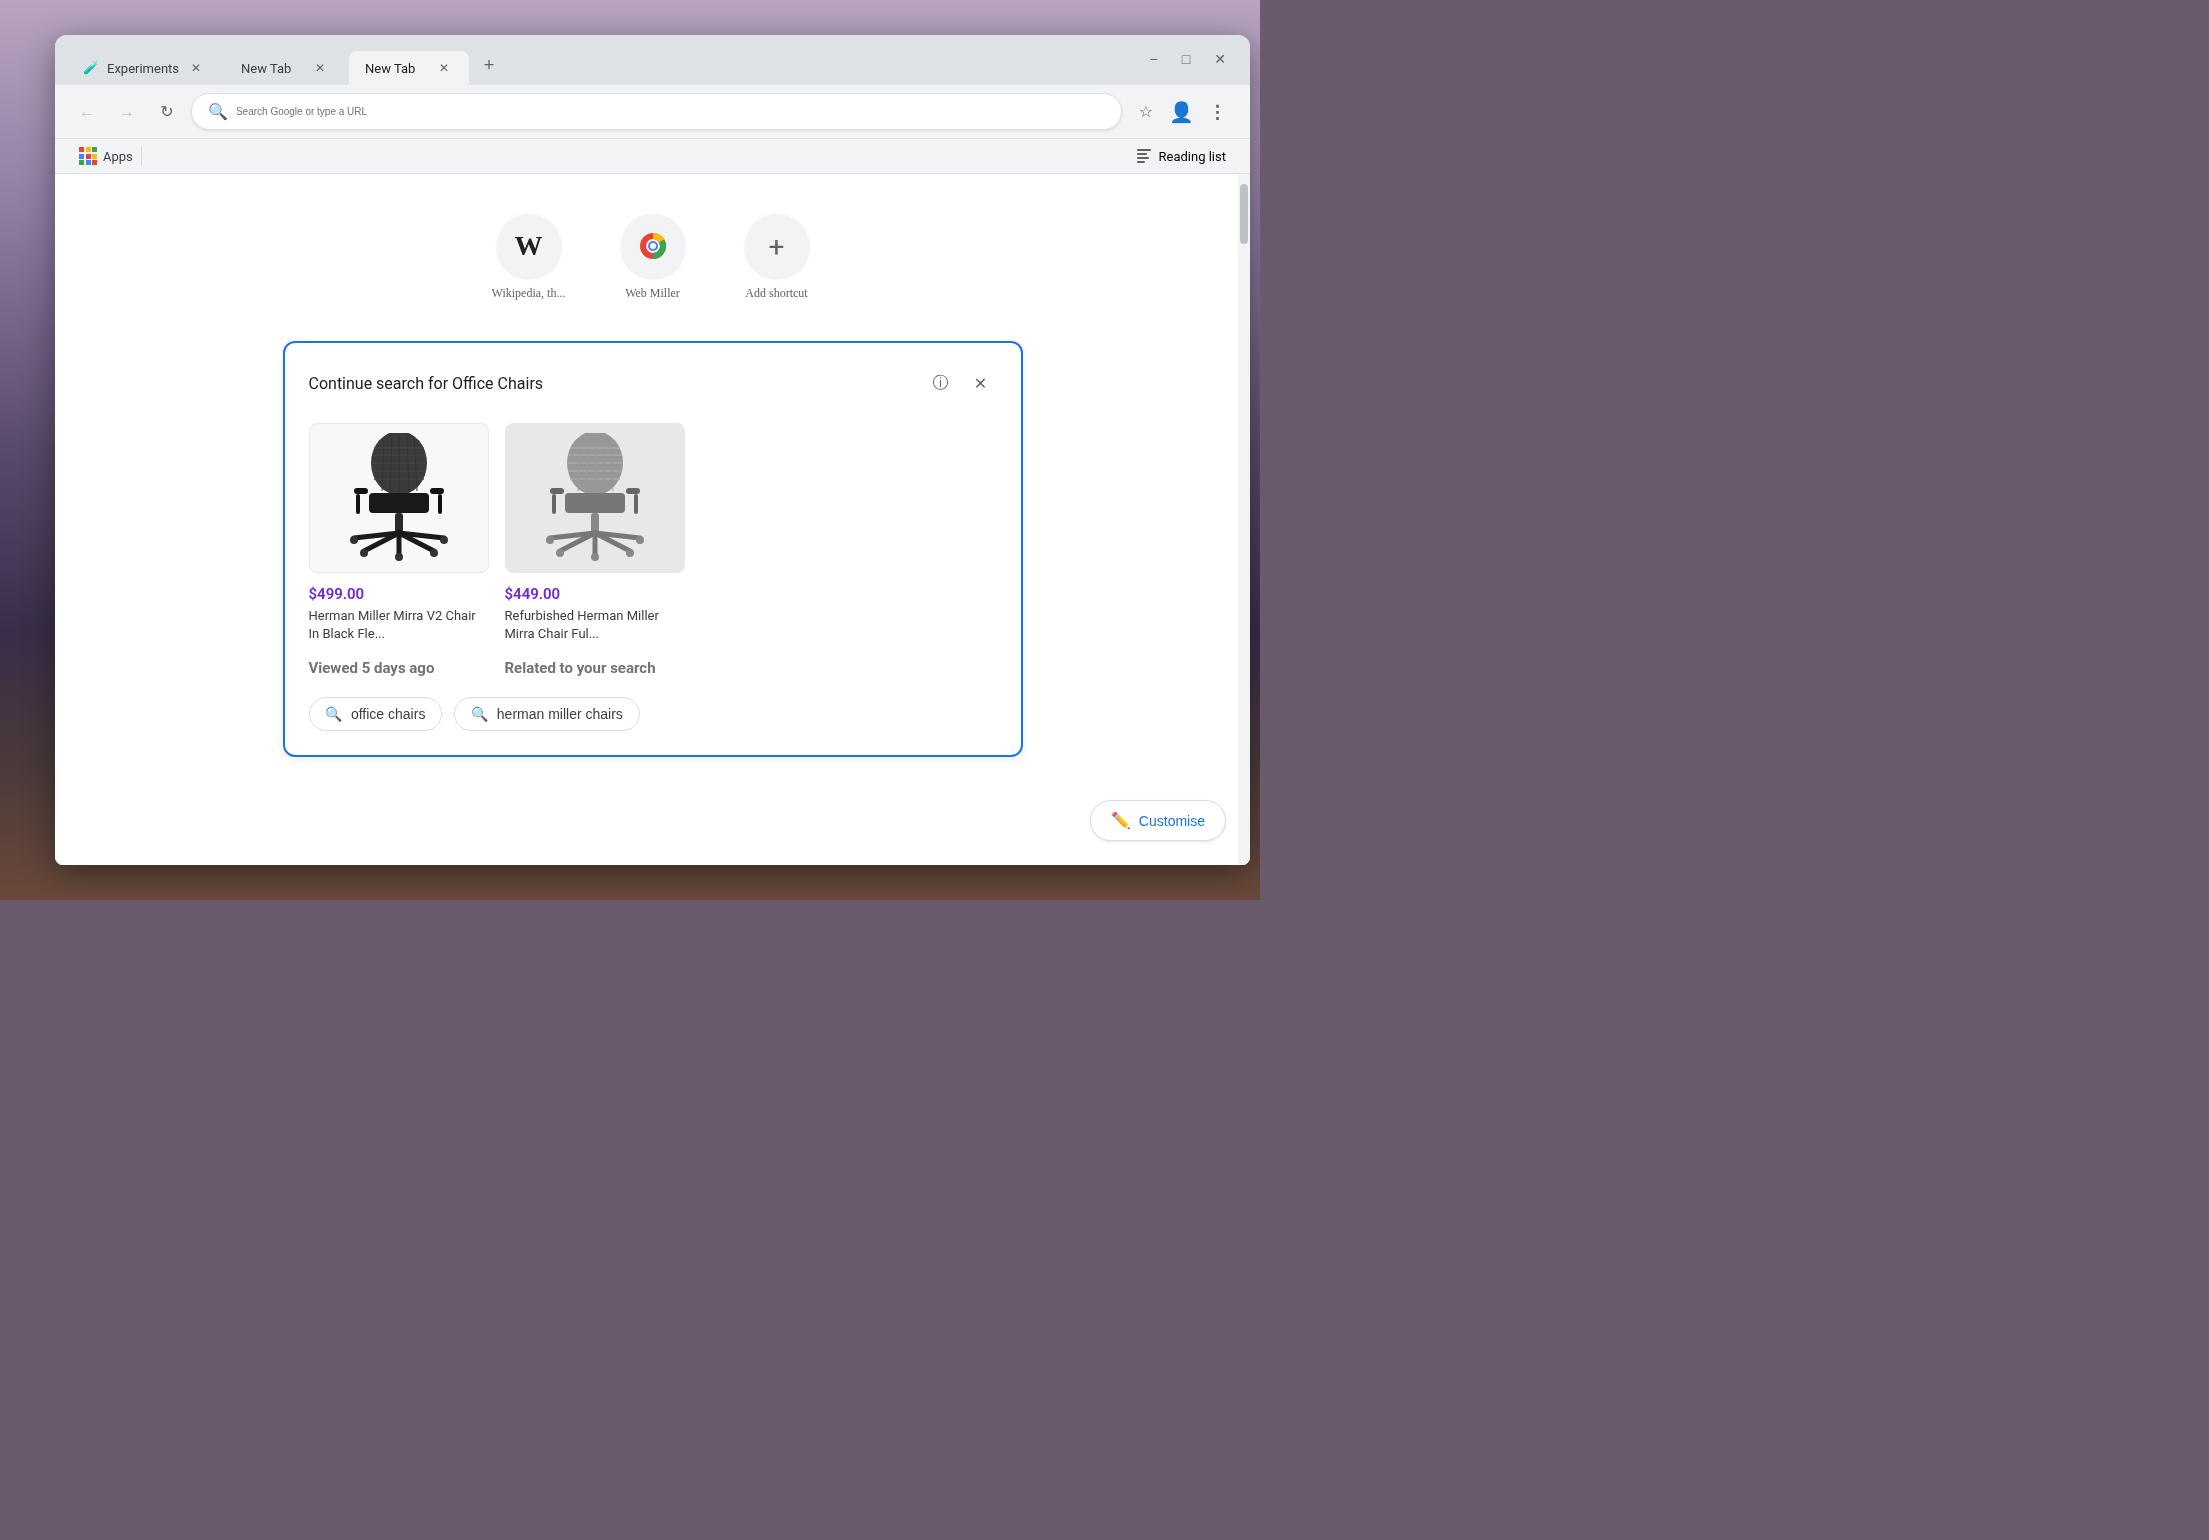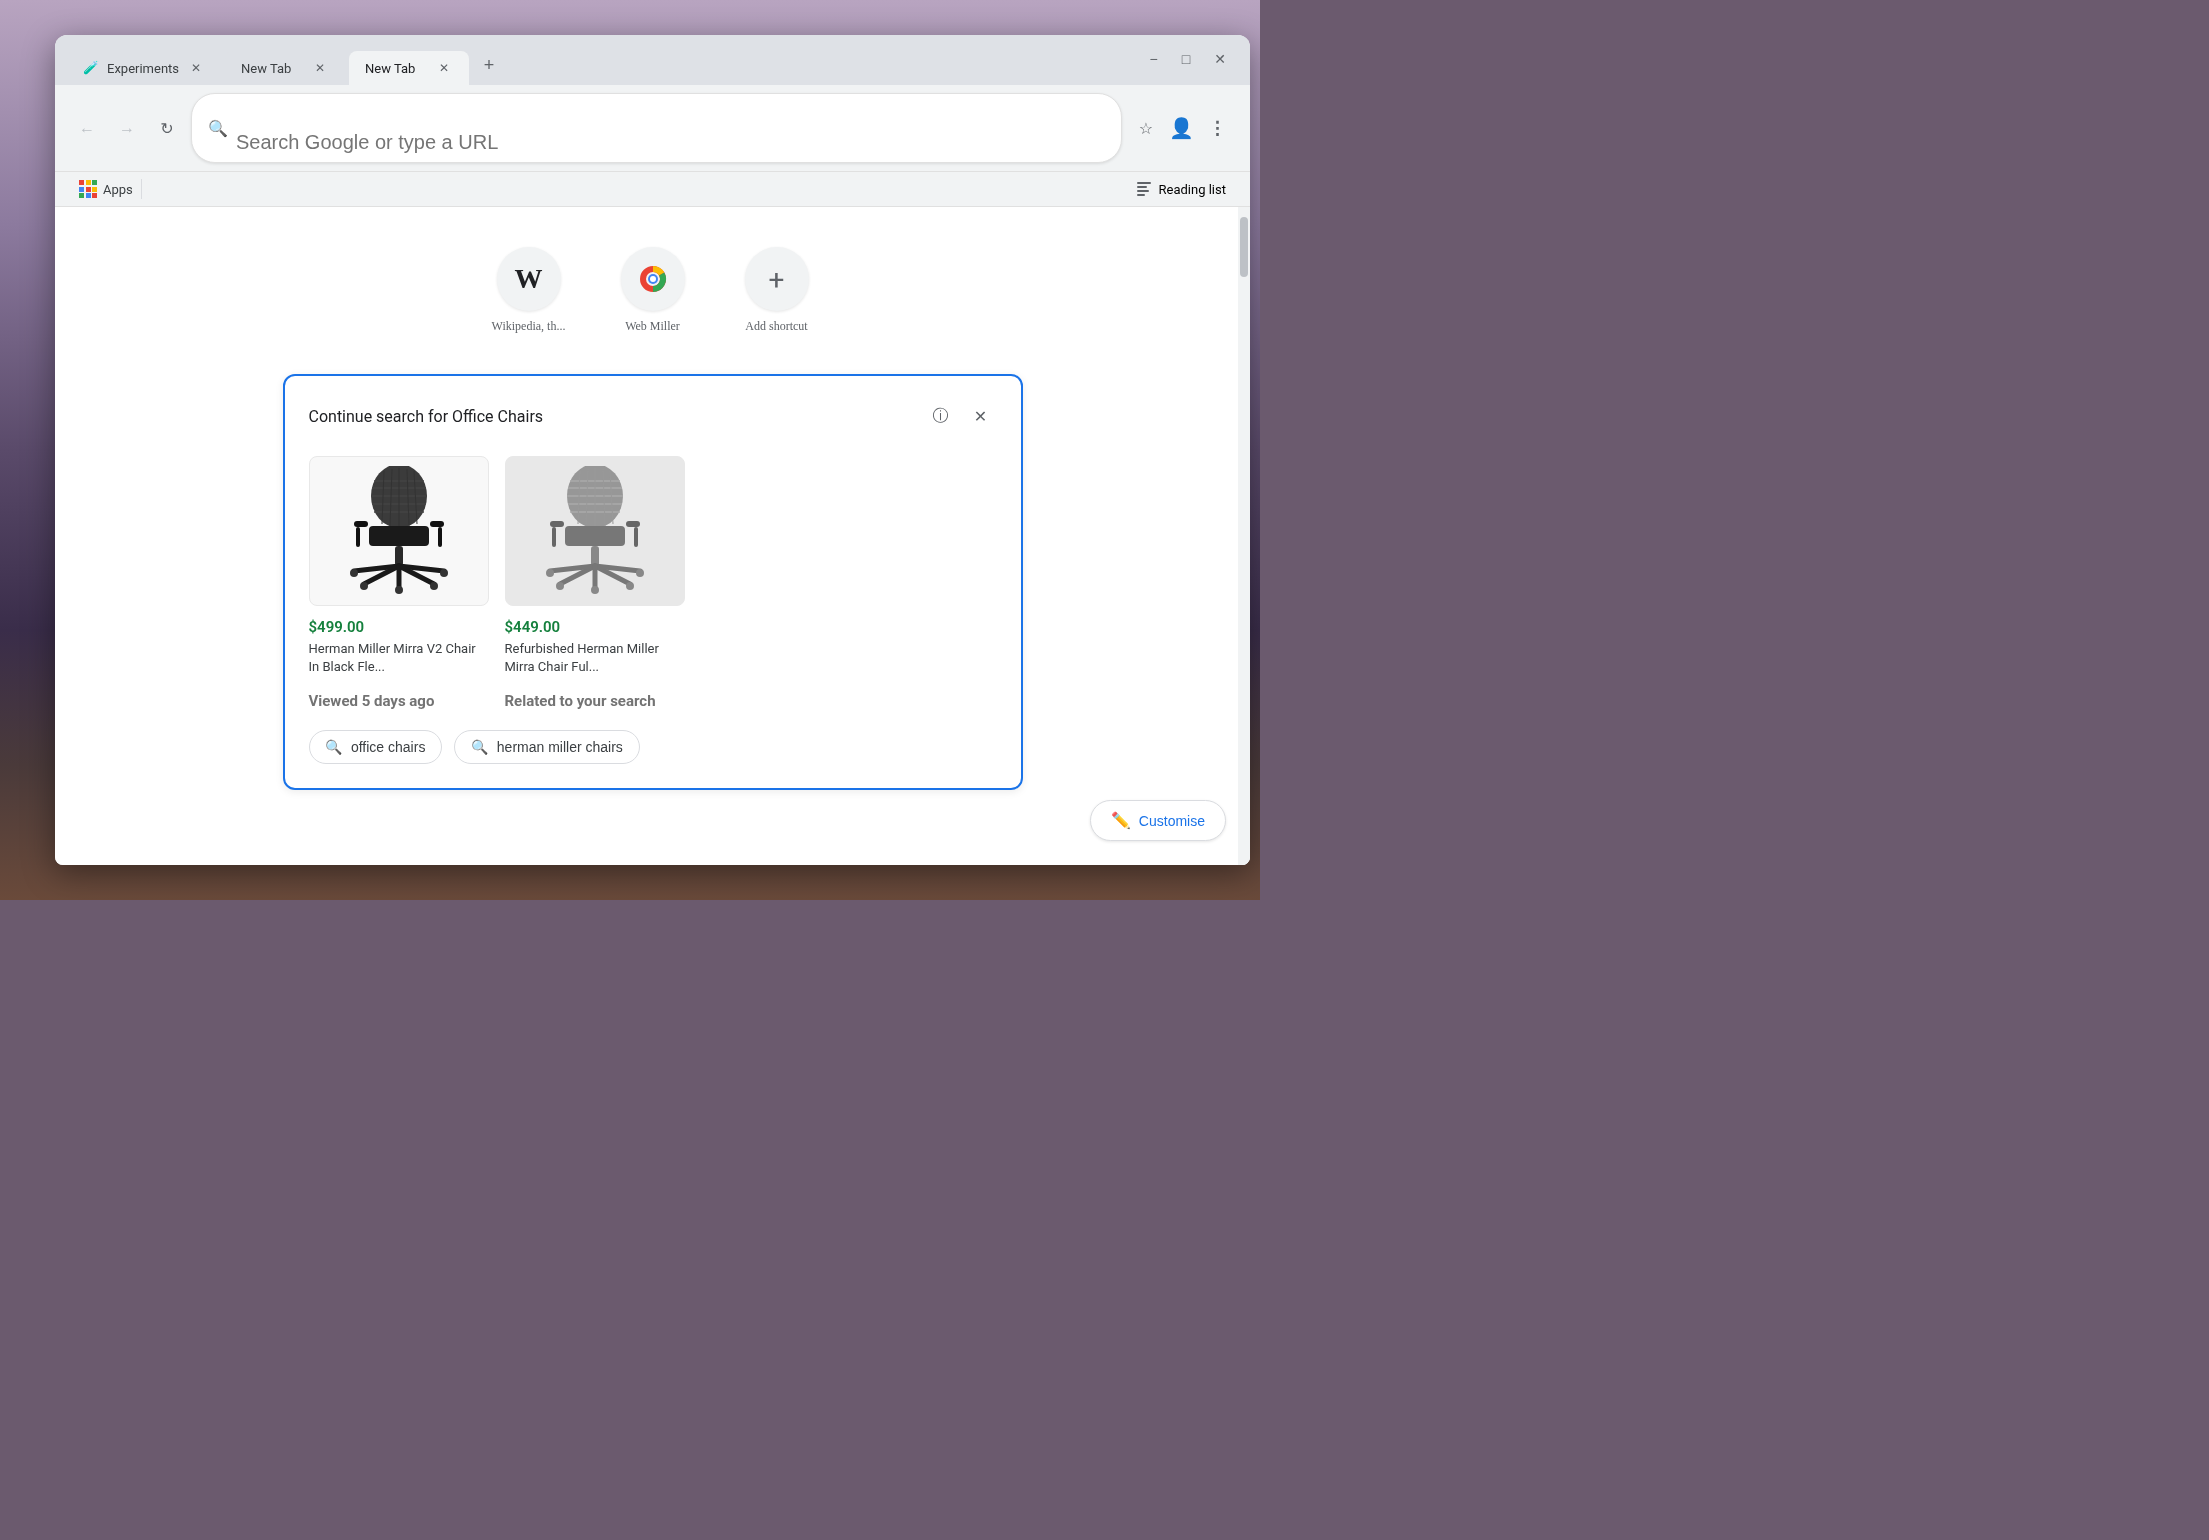--- a/index.html
+++ b/index.html
@@ -161,24 +161,23 @@
       padding: 8px 16px;
       gap: 8px;
       border: 1px solid #e0e0e0;
       box-shadow: 0 1px 3px rgba(0,0,0,0.1);
     }
 
     .address-input {
       flex: 1;
       border: none;
       outline: none;
-      font-size: 20px;
+      font-size: 10px;
       color: #737373;
       background: transparent;
-      margin-top: 29px;
     }
 
     .toolbar-right {
       display: flex;
       align-items: center;
       gap: 4px;
     }
 
     
     .bookmarks-bar {
@@ -336,21 +335,21 @@
       align-items: center;
       justify-content: center;
       margin-bottom: 12px;
       overflow: hidden;
       border: 1px solid #e8e8e8;
     }
 
     .product-price {
       font-size: 15px;
       font-weight: 600;
-      color: #15803d;
+      color: #6d28d9;
       margin-bottom: 4px;
     }
 
     .product-name {
       font-size: 13px;
       color: #3c4043;
       line-height: 1.4;
       margin-bottom: 16px;
     }
 

